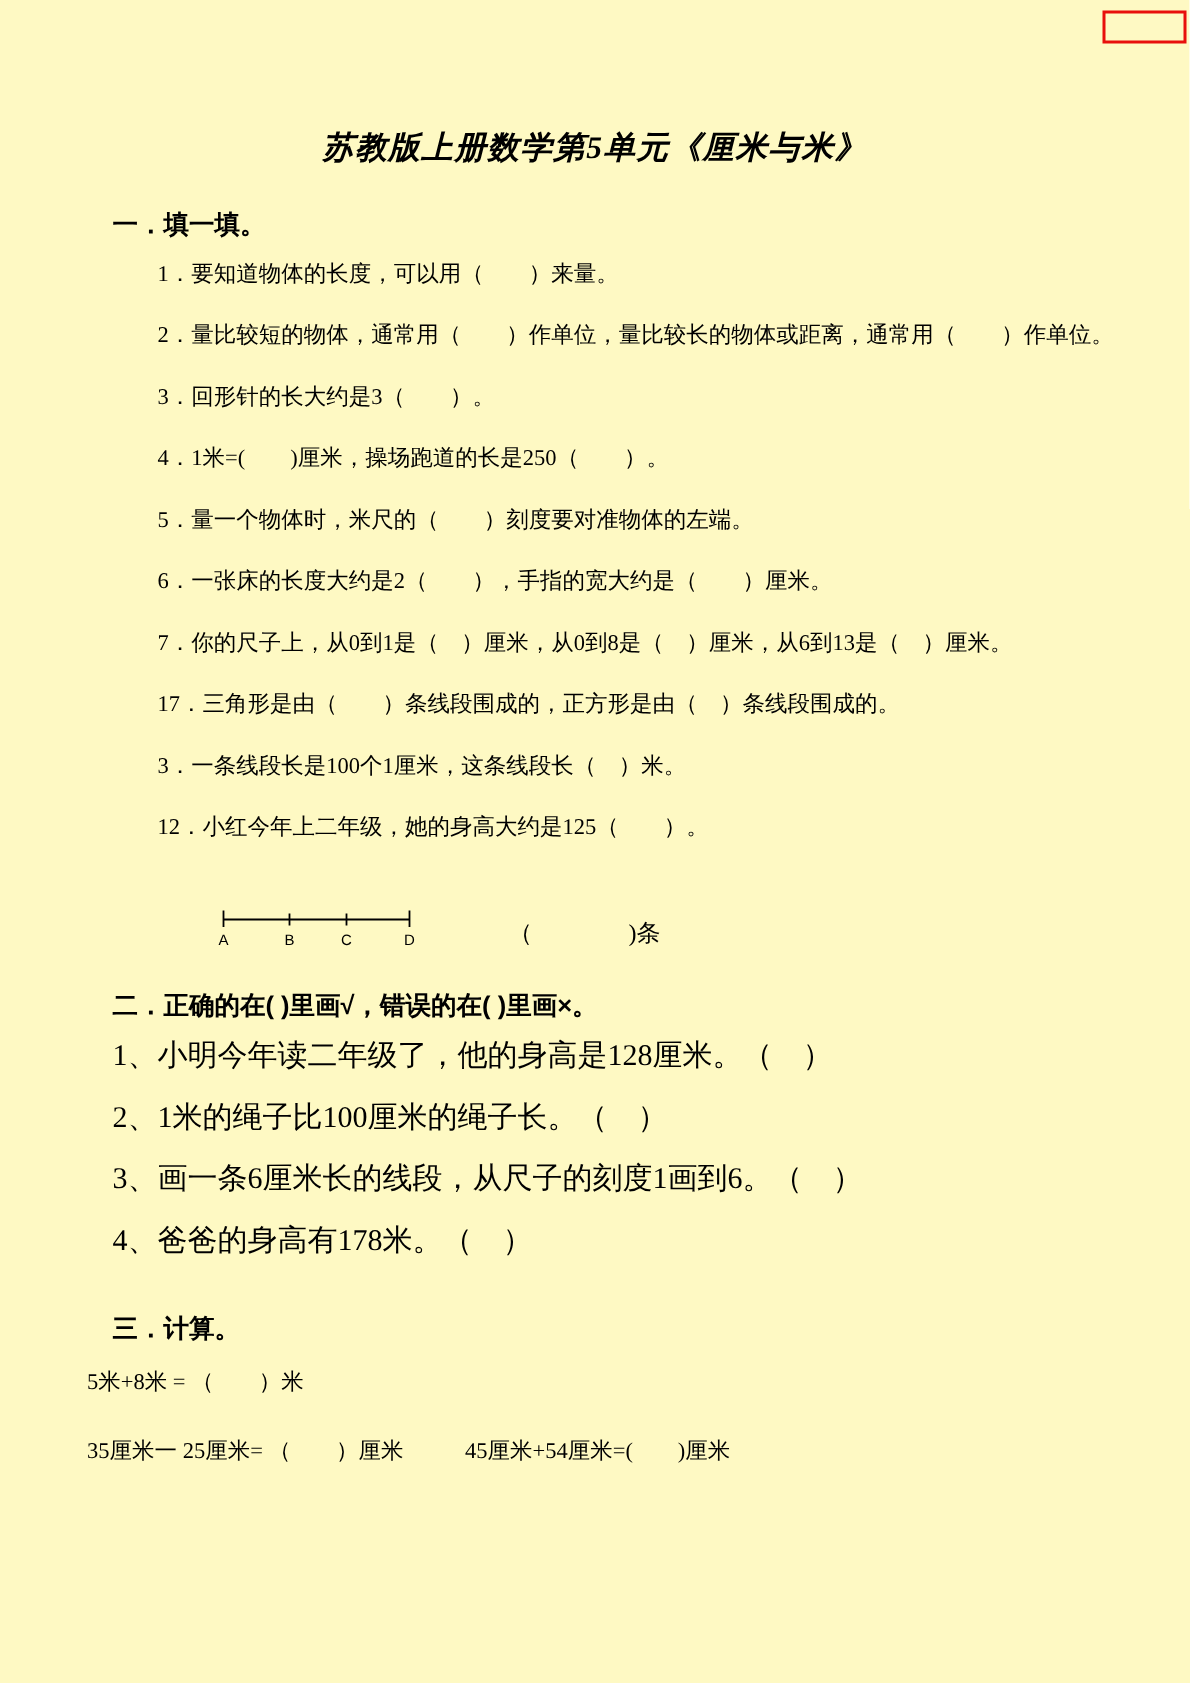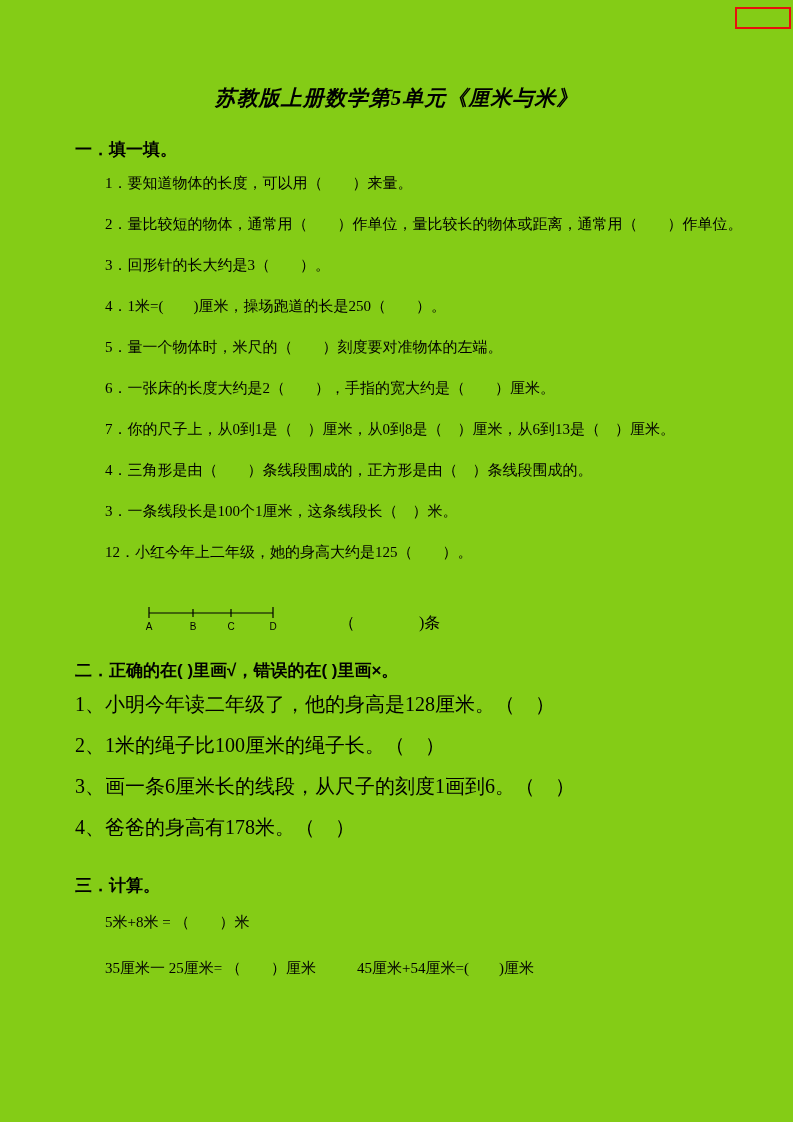--- a/index.html
+++ b/index.html
@@ -1,20 +1,20 @@
 <!DOCTYPE html>
 <html><head>
 <meta charset="utf-8">
 <style>
   html, body { margin: 0; padding: 0; background: #ffffff; }
   .page {
     position: relative;
     width: 793px;
     height: 1122px;
-    background: #84cc16;
+    background: #fef9c3;
     color: #000000;
     font-family: "Liberation Serif", "DejaVu Serif", serif;
     overflow: hidden;
   }
   .corner-red-box {
     position: absolute;
     top: 7px;
     right: 2px;
     width: 52px;
     height: 18px;
@@ -57,21 +57,21 @@
   .diagram-row .answer {
     font-size: 16px;
     line-height: 20px;
   }
   .seg-svg { display: block; }
   .seg-svg text {
     font-family: "Liberation Sans", "DejaVu Sans", sans-serif;
     font-size: 10px;
   }
   .calc-row {
-    margin: 0 0 0 105px;
+    margin: 0 0 0 58px;
     font-size: 15px;
     line-height: 46px;
     display: flex;
     white-space: nowrap;
   }
   .calc-row .left  { display: inline-block; min-width: 250px; }
   .calc-row.row2 .left { min-width: 252px; }
 </style>
 </head>
 <body>
@@ -84,21 +84,21 @@
 
   <div>
     <h2 class="sec-heading">一．填一填。</h2>
     <p class="q">1．要知道物体的长度，可以用（　　）来量。</p>
     <p class="q">2．量比较短的物体，通常用（　　）作单位，量比较长的物体或距离，通常用（　　）作单位。</p>
     <p class="q">3．回形针的长大约是3（　　）。</p>
     <p class="q">4．1米=(　　)厘米，操场跑道的长是250（　　）。</p>
     <p class="q">5．量一个物体时，米尺的（　　）刻度要对准物体的左端。</p>
     <p class="q">6．一张床的长度大约是2（　　），手指的宽大约是（　　）厘米。</p>
     <p class="q">7．你的尺子上，从0到1是（　）厘米，从0到8是（　）厘米，从6到13是（　）厘米。</p>
-    <p class="q">4．三角形是由（　　）条线段围成的，正方形是由（　）条线段围成的。</p>
+    <p class="q">17．三角形是由（　　）条线段围成的，正方形是由（　）条线段围成的。</p>
     <p class="q">3．一条线段长是100个1厘米，这条线段长（　）米。</p>
     <p class="q">12．小红今年上二年级，她的身高大约是125（　　）。</p>
 
     <div class="diagram-row">
       <svg class="seg-svg" width="136" height="30" viewBox="0 0 136 30">
         <line x1="4" y1="10" x2="128" y2="10" stroke="#000" stroke-width="1.2"></line>
         <line x1="4" y1="4" x2="4" y2="15" stroke="#000" stroke-width="1.2"></line>
         <line x1="48" y1="6" x2="48" y2="14" stroke="#000" stroke-width="1.2"></line>
         <line x1="86" y1="6" x2="86" y2="14" stroke="#000" stroke-width="1.2"></line>
         <line x1="128" y1="4" x2="128" y2="15" stroke="#000" stroke-width="1.2"></line>

